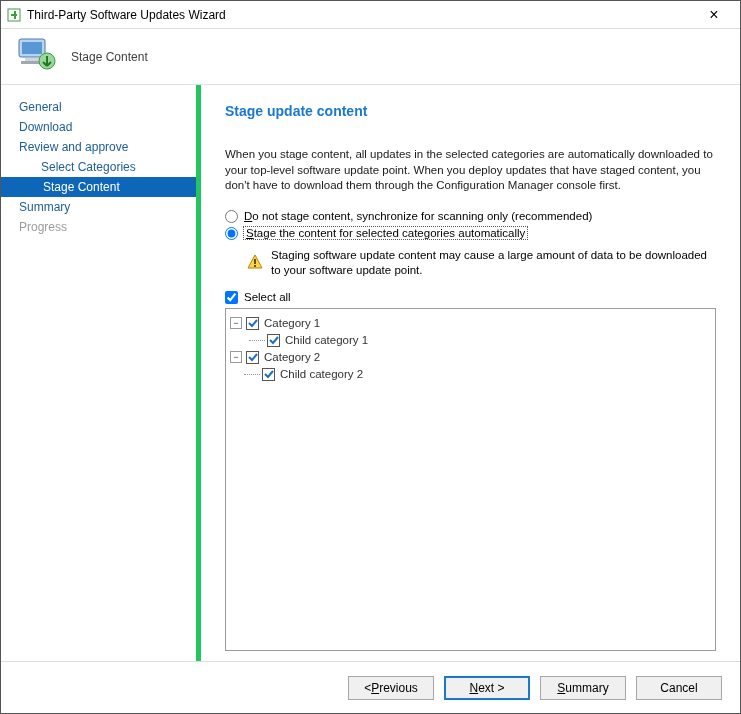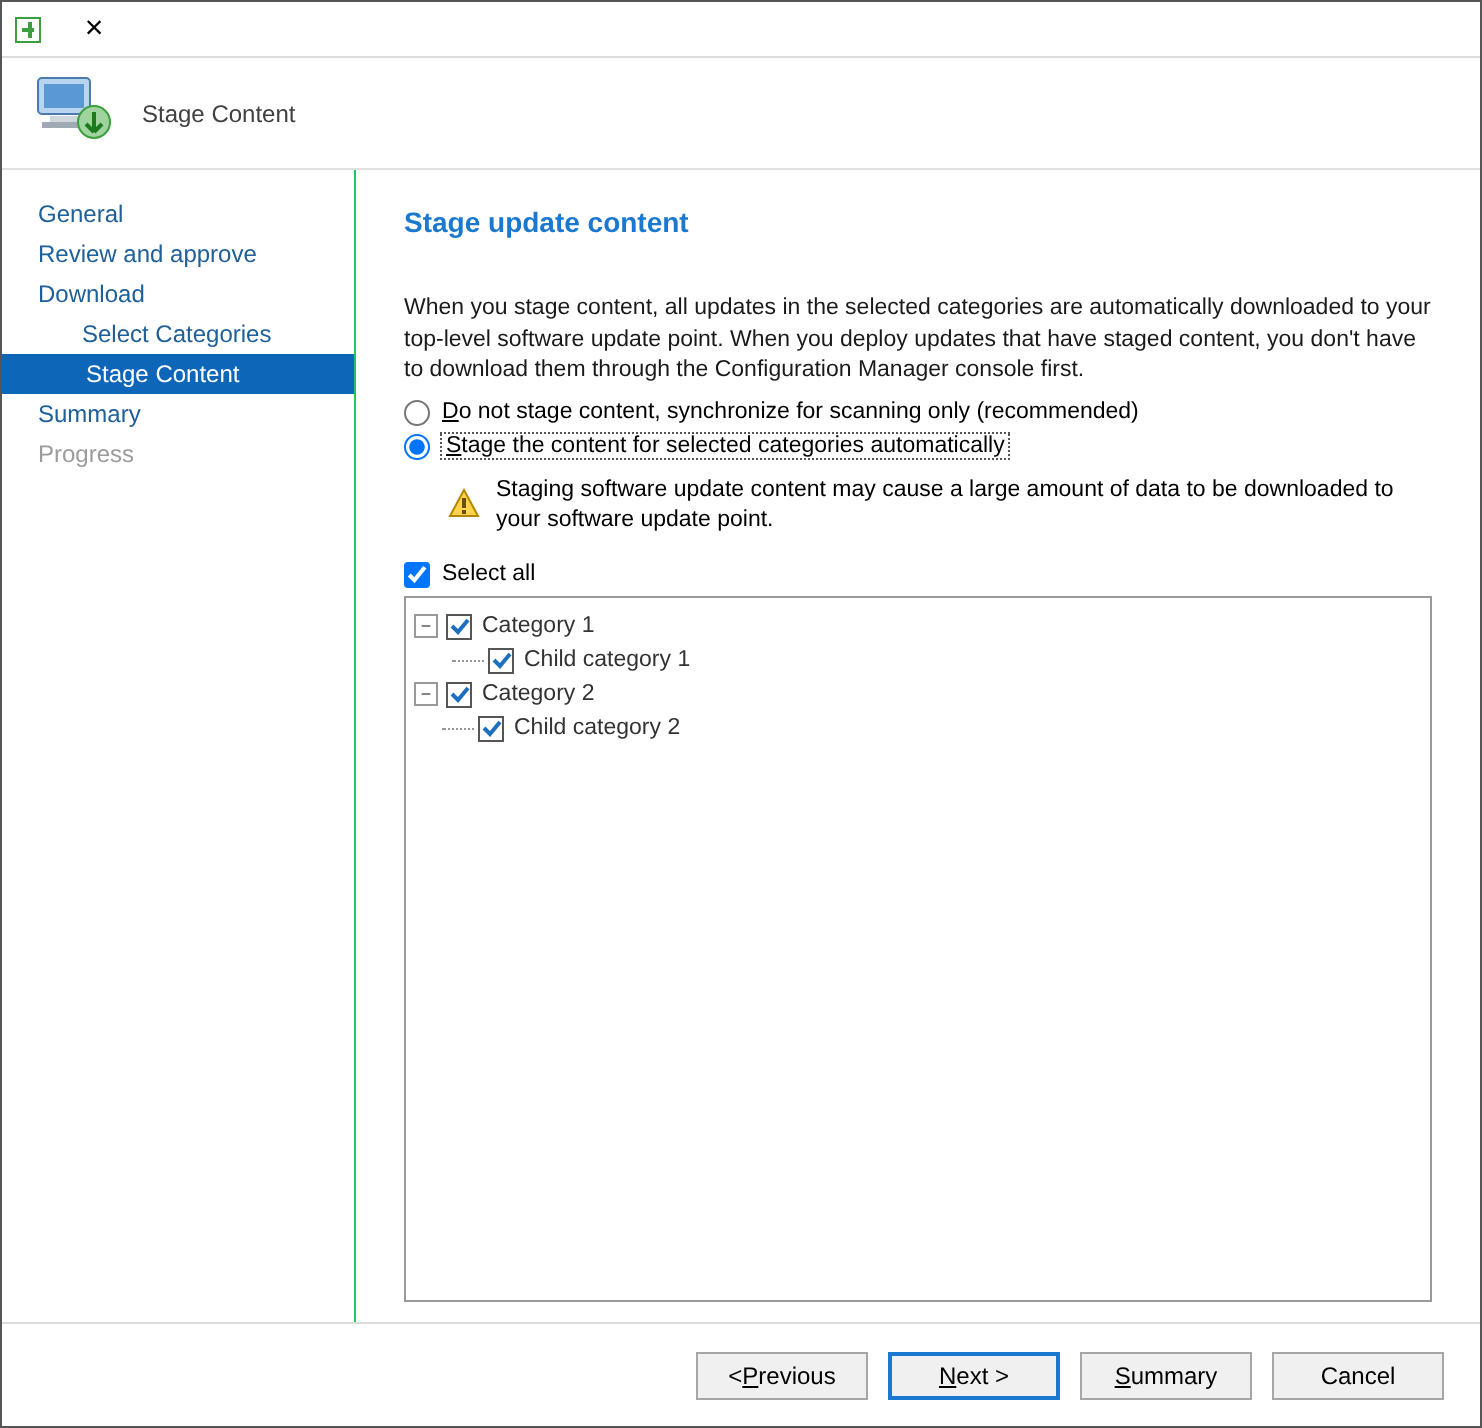--- a/index.html
+++ b/index.html
@@ -6,29 +6,29 @@
 body{margin:0;padding:0;font-family:"Segoe UI",Tahoma,sans-serif;font-size:12px;color:#000;background:#fff}
 .wizard-window{width:741px;height:714px;border:1px solid #555;background:#fff;display:flex;flex-direction:column;position:relative}
 .titlebar{display:flex;align-items:center;height:28px;border-bottom:1px solid #ddd;padding:0 6px}
 .titlebar .app-icon{display:inline-flex;margin-right:6px}
 .titlebar .title{flex:1;font-size:12px}
 .titlebar .close{width:40px;text-align:center;color:#000;font-size:16px}
 .header{display:flex;align-items:center;height:56px;padding:0 14px;border-bottom:1px solid #e0e0e0}
 .header .pcicon{margin-right:14px}
 .header .page-name{font-size:12px;color:#404040}
 .body{flex:1;display:flex}
-.sidebar{width:177px;border-right:1px solid #22c55e;padding:12px 0;overflow:hidden}
+.sidebar{width:200px;border-right:5px solid #22c55e;padding:12px 0;overflow:hidden}
 .sidebar-item{padding:3px 0 3px 18px;color:#206098;font-size:12px;cursor:pointer}
 .sidebar-item.sub{padding-left:40px}
 .sidebar-item.sub2{padding-left:42px}
 .sidebar-item.selected{background:#0d66b8;color:#fff}
 .sidebar-item.disabled{color:#9b9b9b;cursor:default}
 .content{flex:1;padding:18px 24px 10px 24px;display:flex;flex-direction:column}
 .content h2{margin:0 0 28px 0;font-weight:700;color:#1a79cf;font-size:14px}
-.desc{font-size:11.5px;color:#1a1a1a;margin-bottom:4px;line-height:1.35}
+.desc{font-size:11.5px;color:#1a1a1a;margin-bottom:14px;line-height:1.35}
 .radio-row{display:flex;align-items:flex-start;margin:2px 0}
 .radio-row input{margin:0 6px 0 0}
 .radio-row label{font-size:11.5px}
 .radio-row label.sel{outline:1px dotted #555;padding:0 2px}
 .radio-row .u{text-decoration:underline}
 .warn-row{display:flex;align-items:center;margin:6px 0 10px 22px}
 .warn-row .warn-icon{flex:0 0 18px;margin-right:6px}
 .warn-row .warn-text{font-size:11.5px;line-height:1.35}
 .selectall-row{display:flex;margin:2px 0 4px 0}
 .selectall-row input{margin:0 6px 0 0}
@@ -52,20 +52,21 @@
 <div class="wizard-window">
 
   <div class="titlebar">
     <span class="app-icon">
       <svg width="14" height="14">
           <rect x="1" y="1" width="12" height="12" fill="#fff" stroke="#3c9e3c"></rect>
           <rect x="4" y="6" width="6" height="2" fill="#3c9e3c"></rect>
           <rect x="7" y="3" width="2" height="8" fill="#3c9e3c"></rect>
         </svg>
     </span>
+    <span class="title">Third-Party Software Updates Wizard</span>
     <span class="close">×</span>
   </div>
 
   <div class="header">
     <span class="pcicon">
       <svg width="42" height="38">
         <rect x="4" y="3" width="26" height="18" rx="2" fill="#b8d4ef" stroke="#4a7bb0"></rect>
         <rect x="7" y="6" width="20" height="12" fill="#5a98d4"></rect>
         <rect x="10" y="22" width="14" height="3" fill="#cfd6dc"></rect>
         <rect x="6" y="25" width="22" height="3" fill="#9fa9b3"></rect>
@@ -73,22 +74,22 @@
         <path d="M32 20 L32 30 M32 30 L28 26 M32 30 L36 26" stroke="#1d7a1d" stroke-width="2" fill="none"></path>
       </svg>
     </span>
     <span class="page-name">Stage Content</span>
   </div>
 
   <div class="body">
 
     <div class="sidebar">
       <div class="sidebar-item">General</div>
+      <div class="sidebar-item">Download</div>
       <div class="sidebar-item">Review and approve</div>
-      <div class="sidebar-item">Download</div>
       <div class="sidebar-item sub">Select Categories</div>
       <div class="sidebar-item sub2 selected">Stage Content</div>
       <div class="sidebar-item">Summary</div>
       <div class="sidebar-item disabled">Progress</div>
     </div>
 
     <div class="content">
       <h2>Stage update content</h2>
 
       <div class="desc">When you stage content, all updates in the selected categories are automatically downloaded to your top-level software update point. When you deploy updates that have staged content, you don't have to download them through the Configuration Manager console first.</div>

